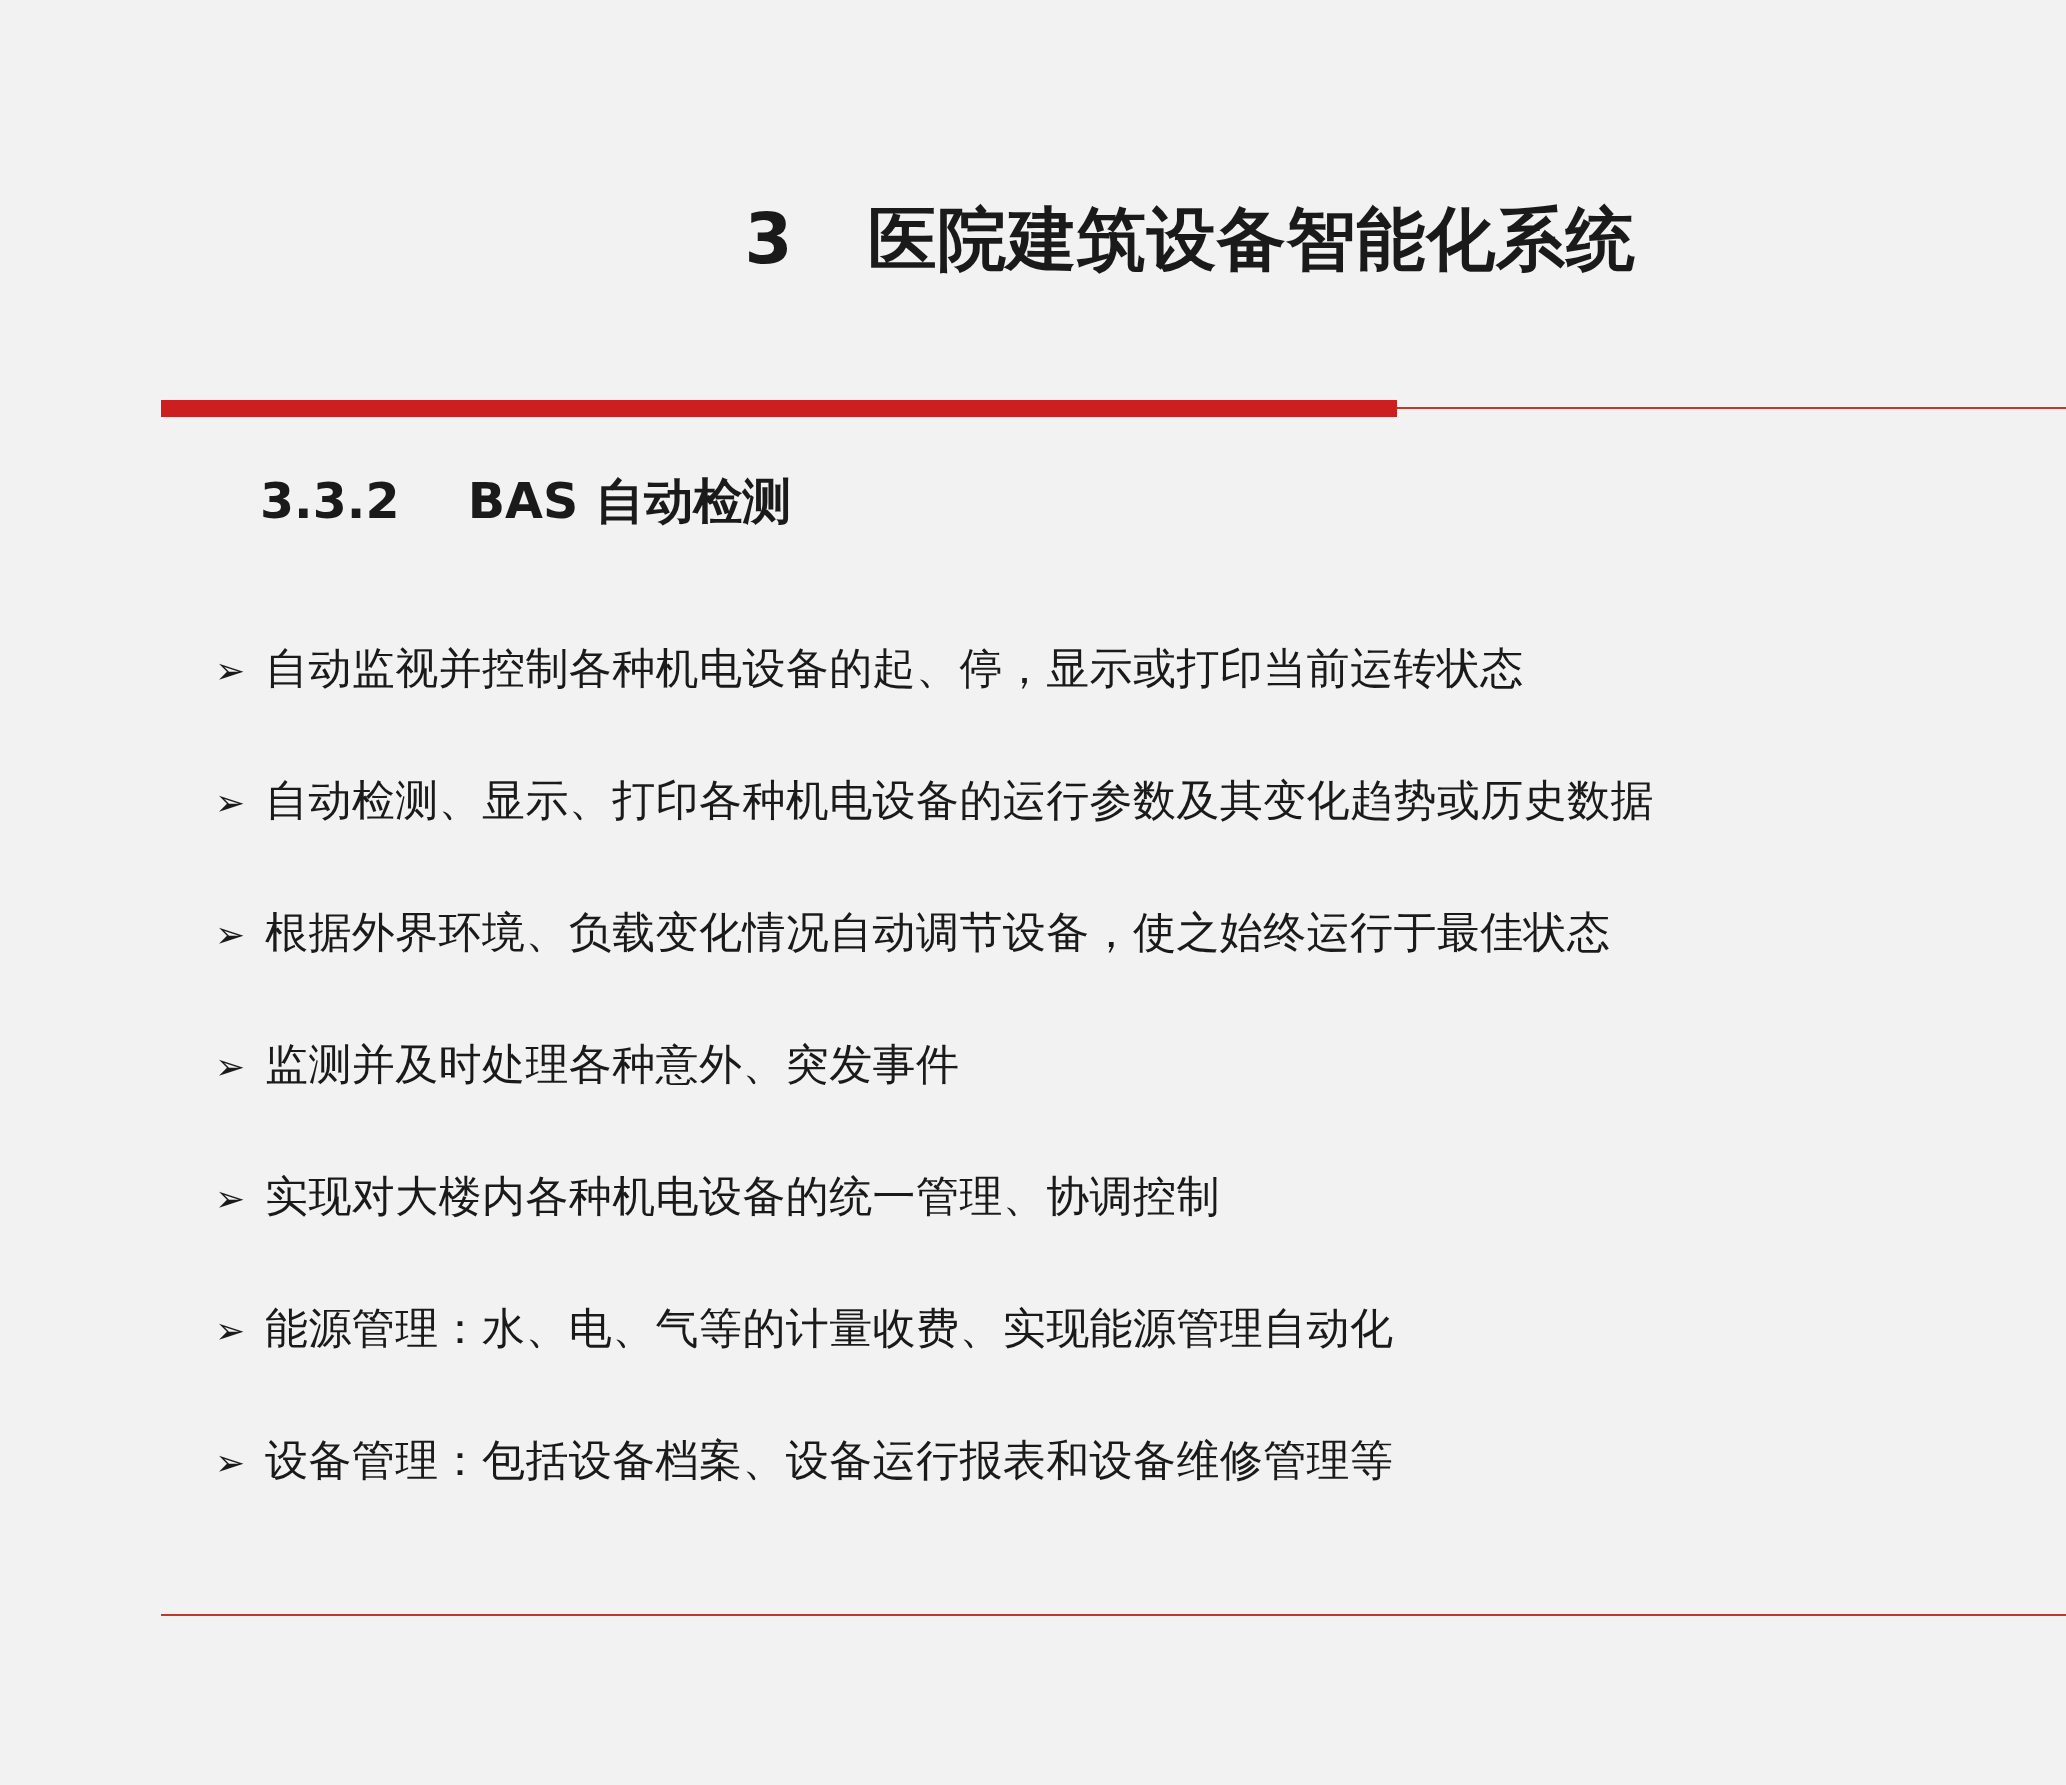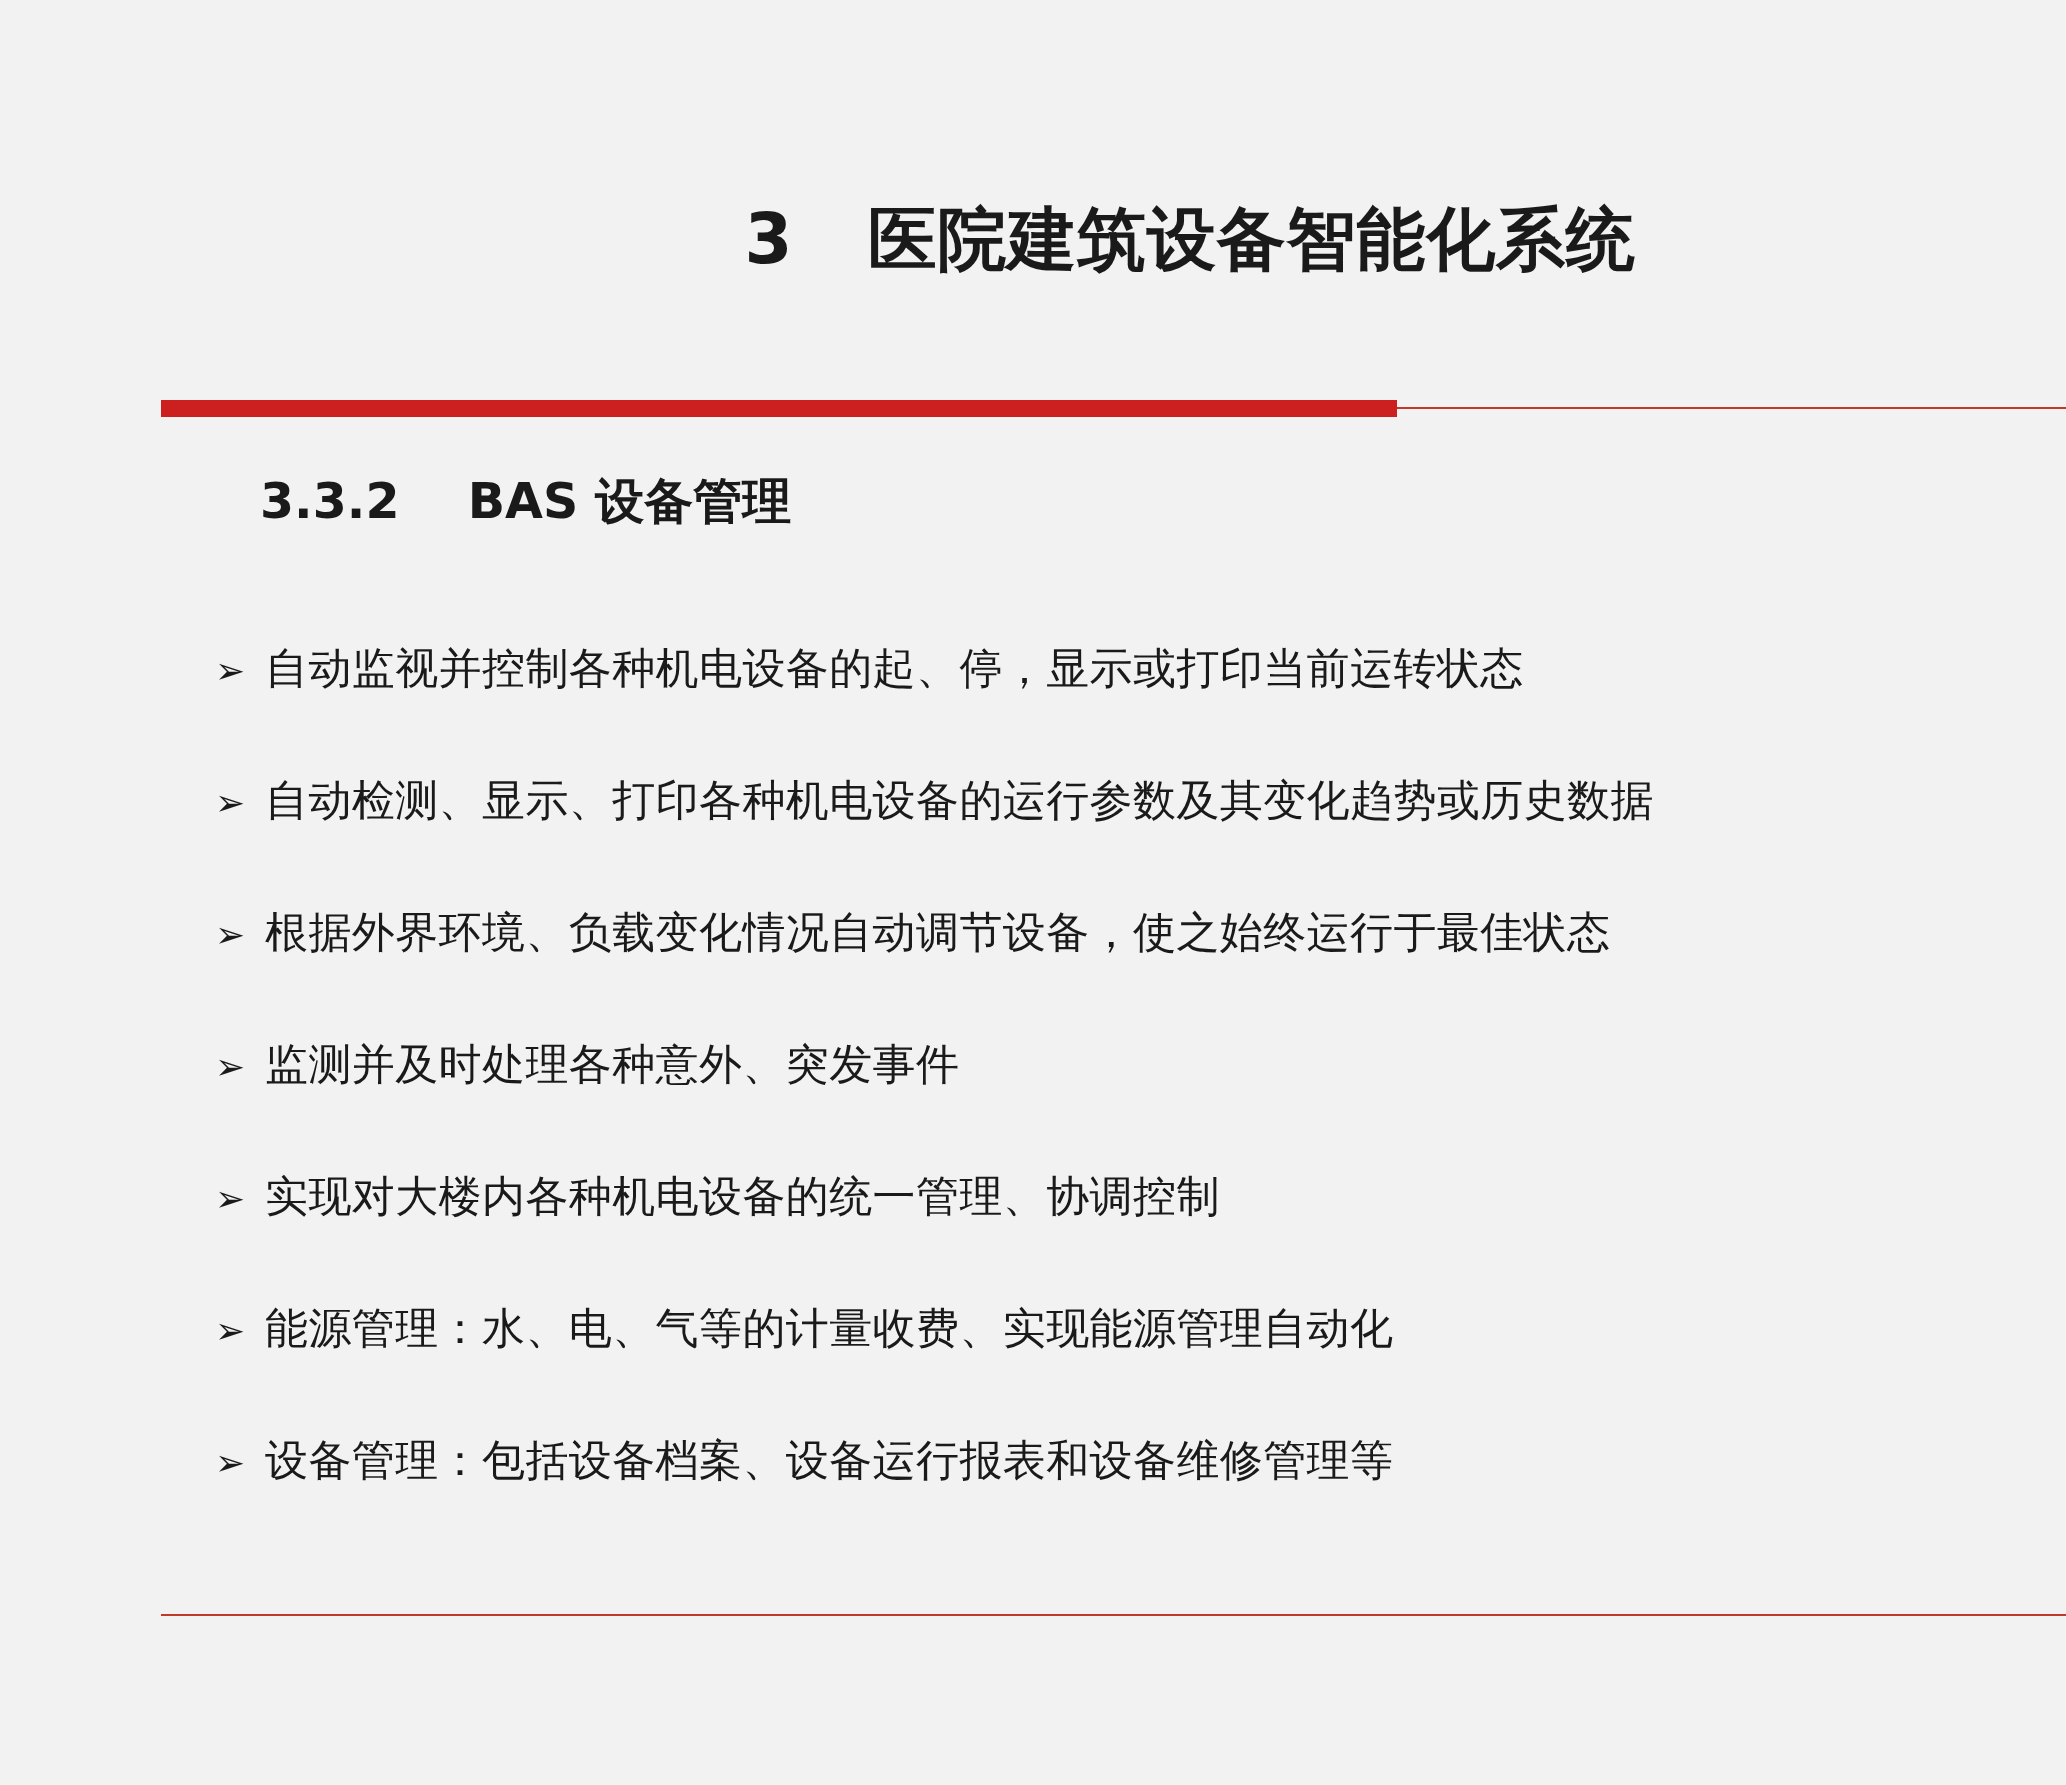--- a/index.html
+++ b/index.html
@@ -116,21 +116,21 @@
 
 <div class="slide">
 
   <div class="slide-title">3   医院建筑设备智能化系统</div>
 
   <div class="divider-wrap">
     <div class="divider-thin"></div>
     <div class="divider-thick"></div>
   </div>
 
-  <div class="section-heading">3.3.2    BAS 设备管理</div>
+  <div class="section-heading">3.3.2    BAS 自动检测</div>
 
   <div class="bullet-list">
 
     <div class="bullet-item">
       <span class="bullet-marker">➢</span>
       <span class="bullet-text">自动监视并控制各种机电设备的起、停，显示或打印当前运转状态</span>
     </div>
 
     <div class="bullet-item">
       <span class="bullet-marker">➢</span>

